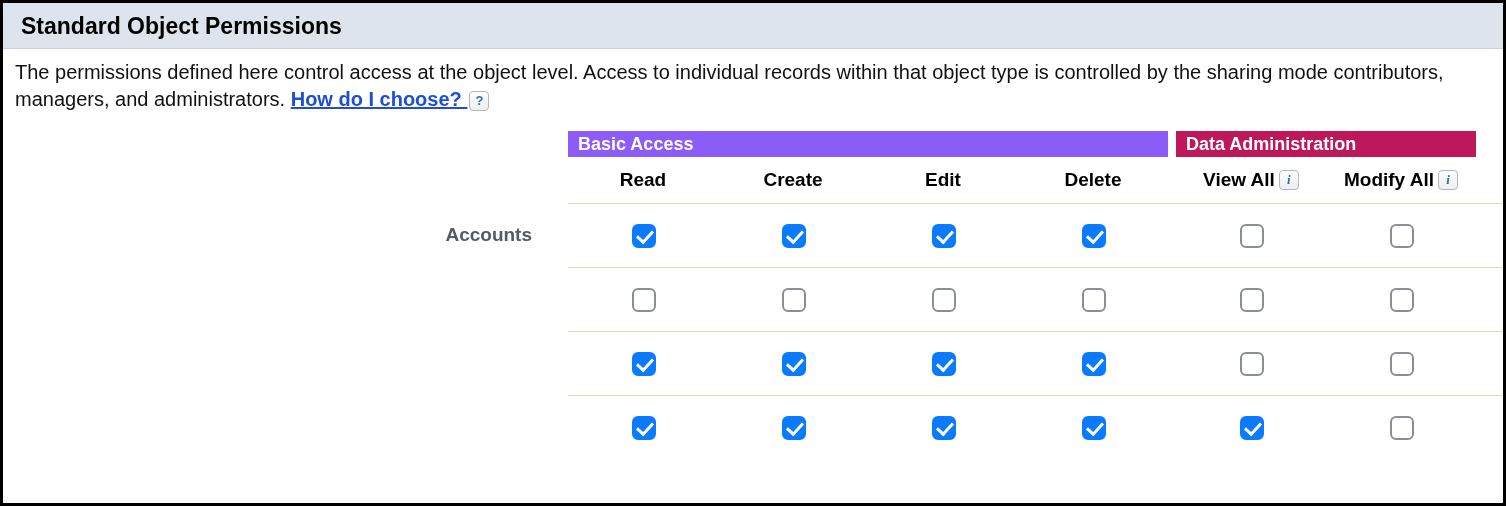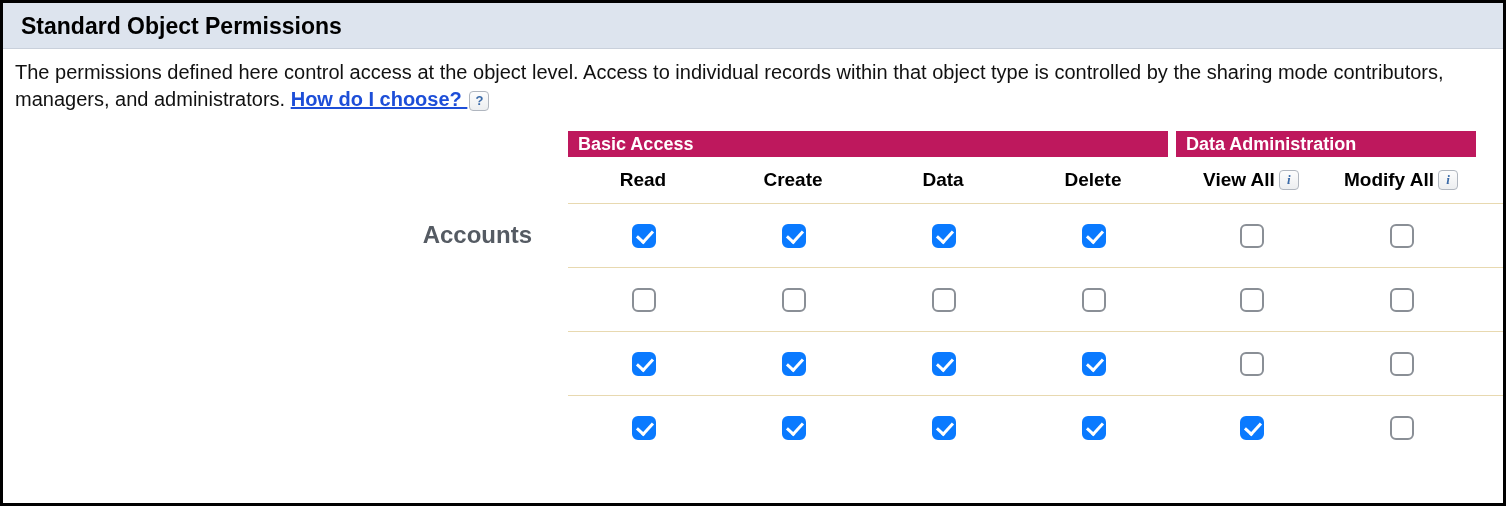--- a/index.html
+++ b/index.html
@@ -85,21 +85,21 @@
   }
   .group-header {
     color: #fff;
     font-weight: bold;
     font-size: 18px;
     padding: 1px 10px 0 10px;
     display: flex;
     align-items: center;
   }
   .gh-basic {
-    background: #be185d;
+    background: #8b5cf6;
     width: 600px;
     flex: 0 0 600px;
   }
   .gh-gap { width: 8px; flex: 0 0 8px; }
   .gh-admin {
     background: #be185d;
     width: 300px;
     flex: 0 0 300px;
   }
   .col-head-row, .data-row {
@@ -121,21 +121,21 @@
     gap: 2px;
   }
   .gap-col { width: 8px; flex: 0 0 8px; }
   .row-label {
     height: 64px;
     display: flex;
     align-items: center;
     justify-content: flex-end;
     padding-right: 36px;
     font-weight: bold;
-    font-size: 24px;
+    font-size: 19px;
     color: #555b63;
   }
   .labels-spacer-top { height: 26px; }
   .labels-spacer-head { height: 46px; }
   .data-row {
     height: 64px;
     border-top: 1px solid #e8d9b0;
   }
   .cell {
     width: 150px;
@@ -193,21 +193,21 @@
   </div>
   <div class="grid-col">
     <div class="group-header-row">
       <div class="group-header gh-basic">Basic Access</div>
       <div class="gh-gap"></div>
       <div class="group-header gh-admin">Data Administration</div>
     </div>
     <div class="col-head-row">
       <div class="col-head">Read</div>
       <div class="col-head">Create</div>
-      <div class="col-head">Data</div>
+      <div class="col-head">Edit</div>
       <div class="col-head">Delete</div>
       <div class="gap-col"></div>
       <div class="col-head">
         <span>View All</span>
         <span class="info-icon">i</span>
       </div>
       <div class="col-head">
         <span>Modify All</span>
         <span class="info-icon">i</span>
       </div>

